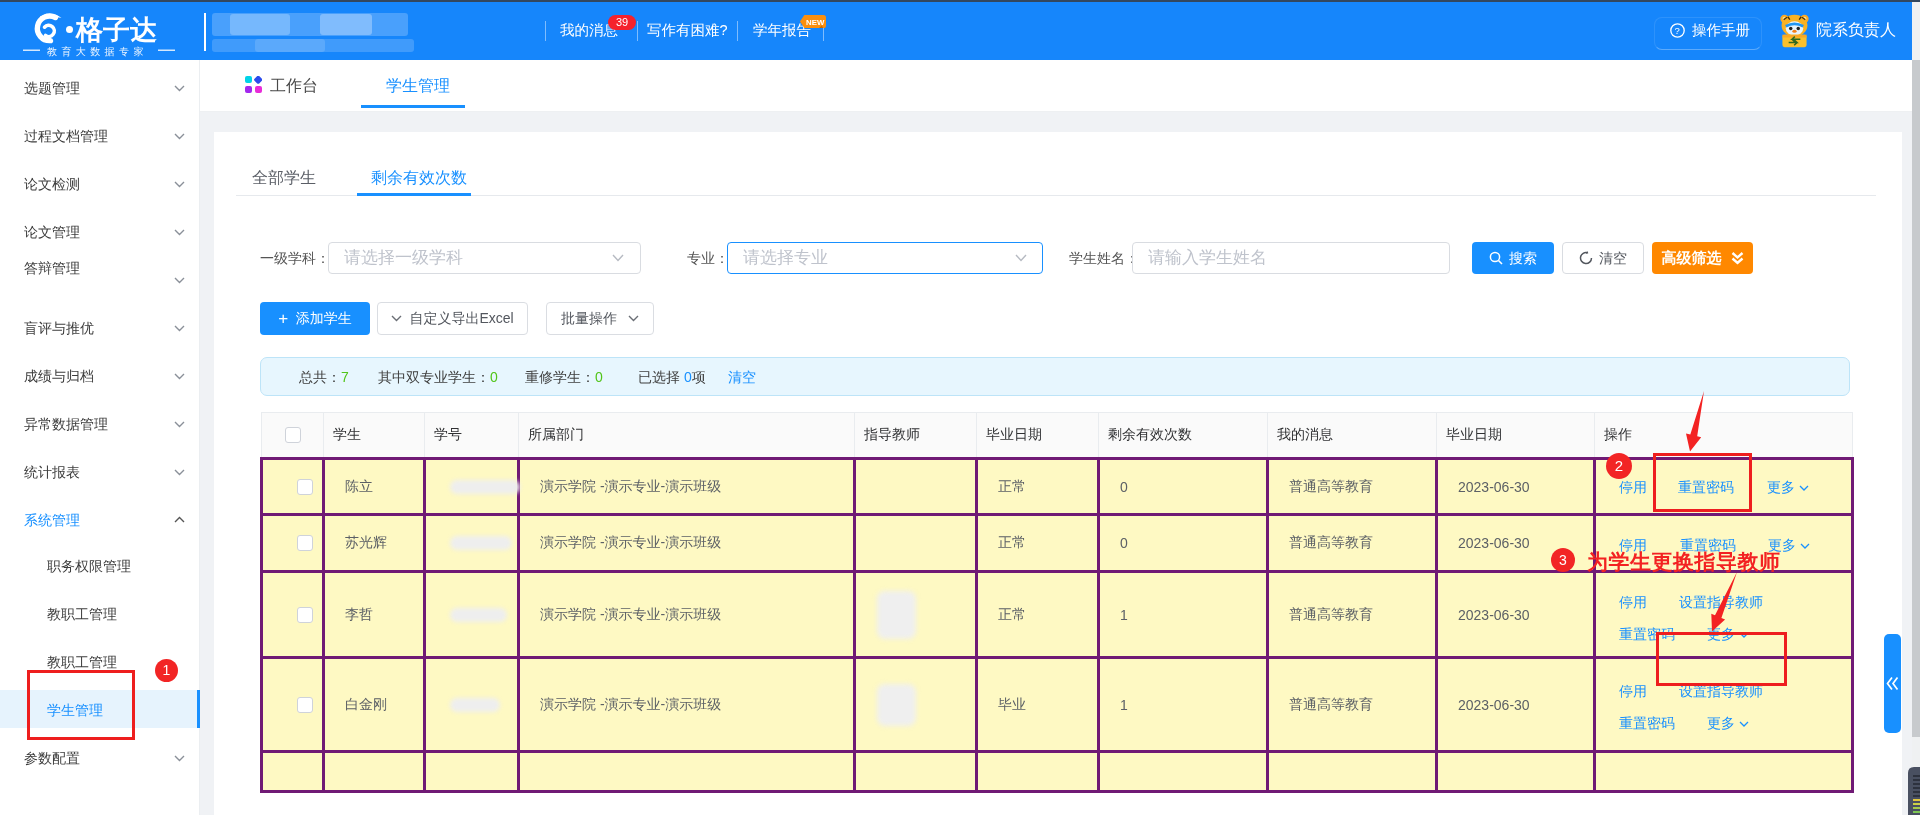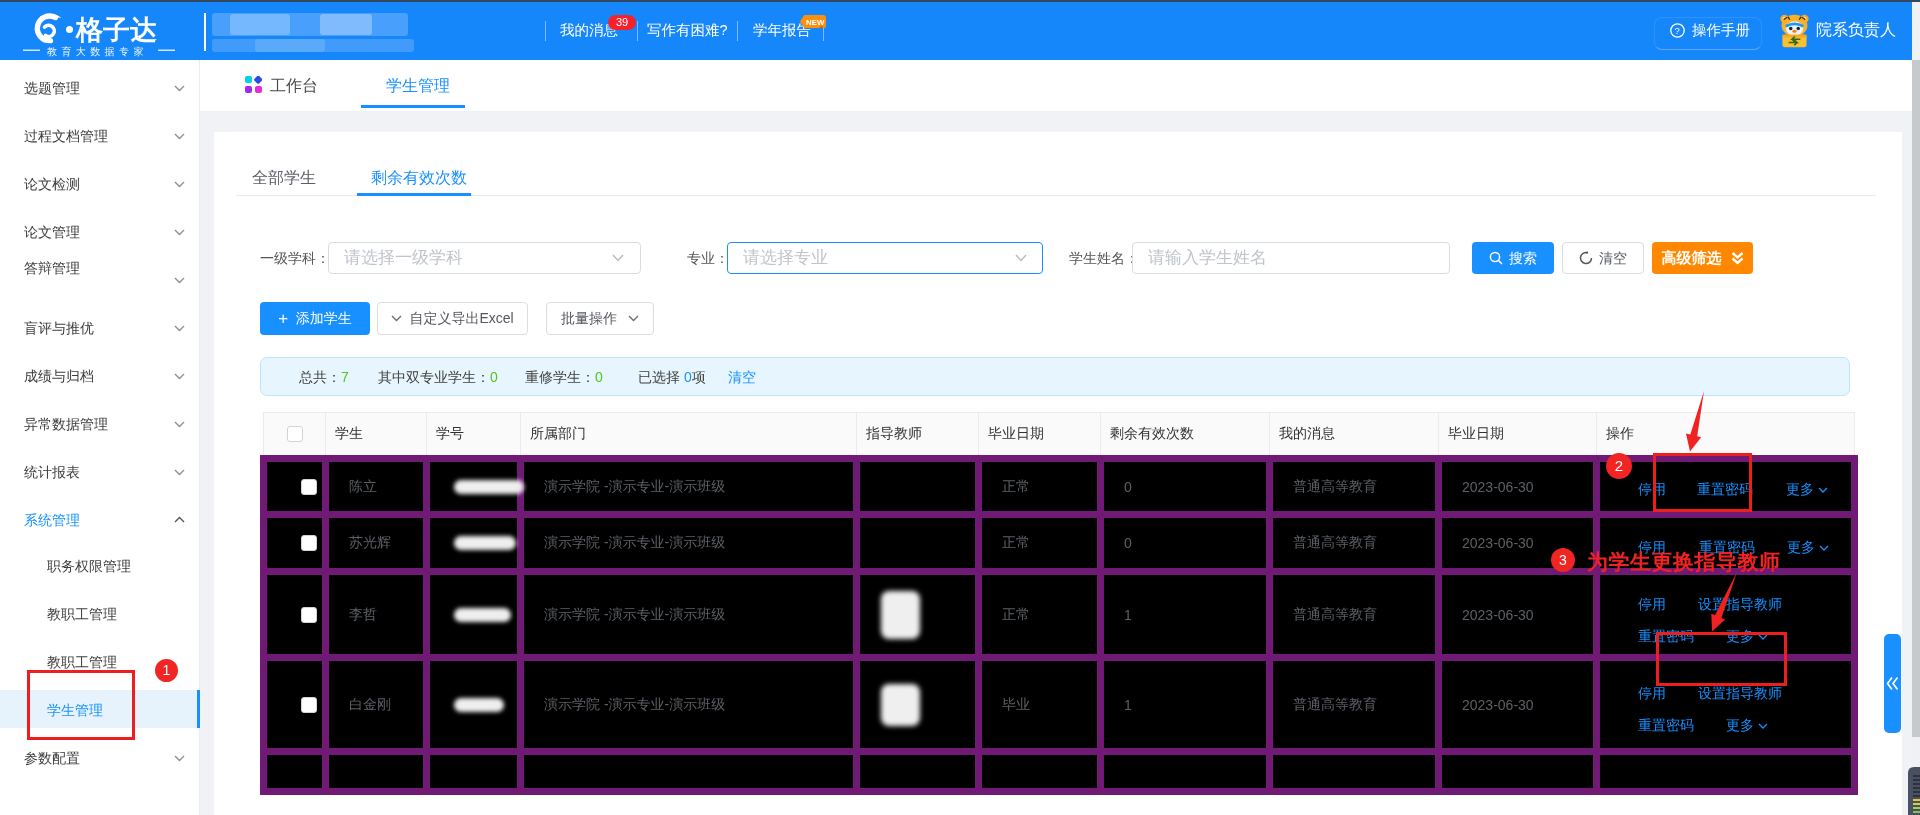--- a/index.html
+++ b/index.html
@@ -43,24 +43,24 @@
 
   
   #infobar { position:absolute; left:260px; top:357px; width:1590px; height:39px; background:#e7f6fe; border:1px solid #bde4f8; border-radius:7px; font-size:14px; color:#404040; line-height:37px; }
   #infobar span { position:absolute; top:1px; }
   #infobar b { font-weight:normal; color:#52c41a; }
 
   
   #tbl { position:absolute; left:260px; top:412px; width:1591px; }
   #tbl table { border-collapse:collapse; table-layout:fixed; width:1591px; font-size:14px; color:#5c6066; }
   #tbl th { background:#fafafa; font-weight:normal; color:#303133; text-align:left; padding:0 0 0 9px; border:1px solid #e9ecef; height:45px; }
-  #tbl td { border:7px solid #701a75; padding:0 0 0 20px; background:#000000; }
+  #tbl td { border:3px solid #701a75; padding:0 0 0 20px; background:#fef9c3; }
   .blur1 { background:#eeeeee; border-radius:8px; filter:blur(2px); }
   .cb { width:16px; height:16px; background:#fff; border:1px solid #cfd3da; border-radius:3px; }
-  .oplink { color:#1890ff;margin-left:15px; }
+  .oplink { color:#1890ff; }
 
   
   .redbox { position:absolute; border:3.5px solid #ee1e1e; }
   .redcirc { position:absolute; background:#f22525; border-radius:50%; color:#fff; text-align:center; }
 
   
   #rtab { position:absolute; left:1884px; top:634px; width:17px; height:99px; background:#1890ff; border-radius:5px; color:#fff; }
   #scrolltrack { position:absolute; left:1912px; top:0; width:8px; height:815px; background:#eff1f2; }
   #scrollthumb { position:absolute; left:1912px; top:60px; width:8px; height:677px; background:#c7cacd; }
 </style>

